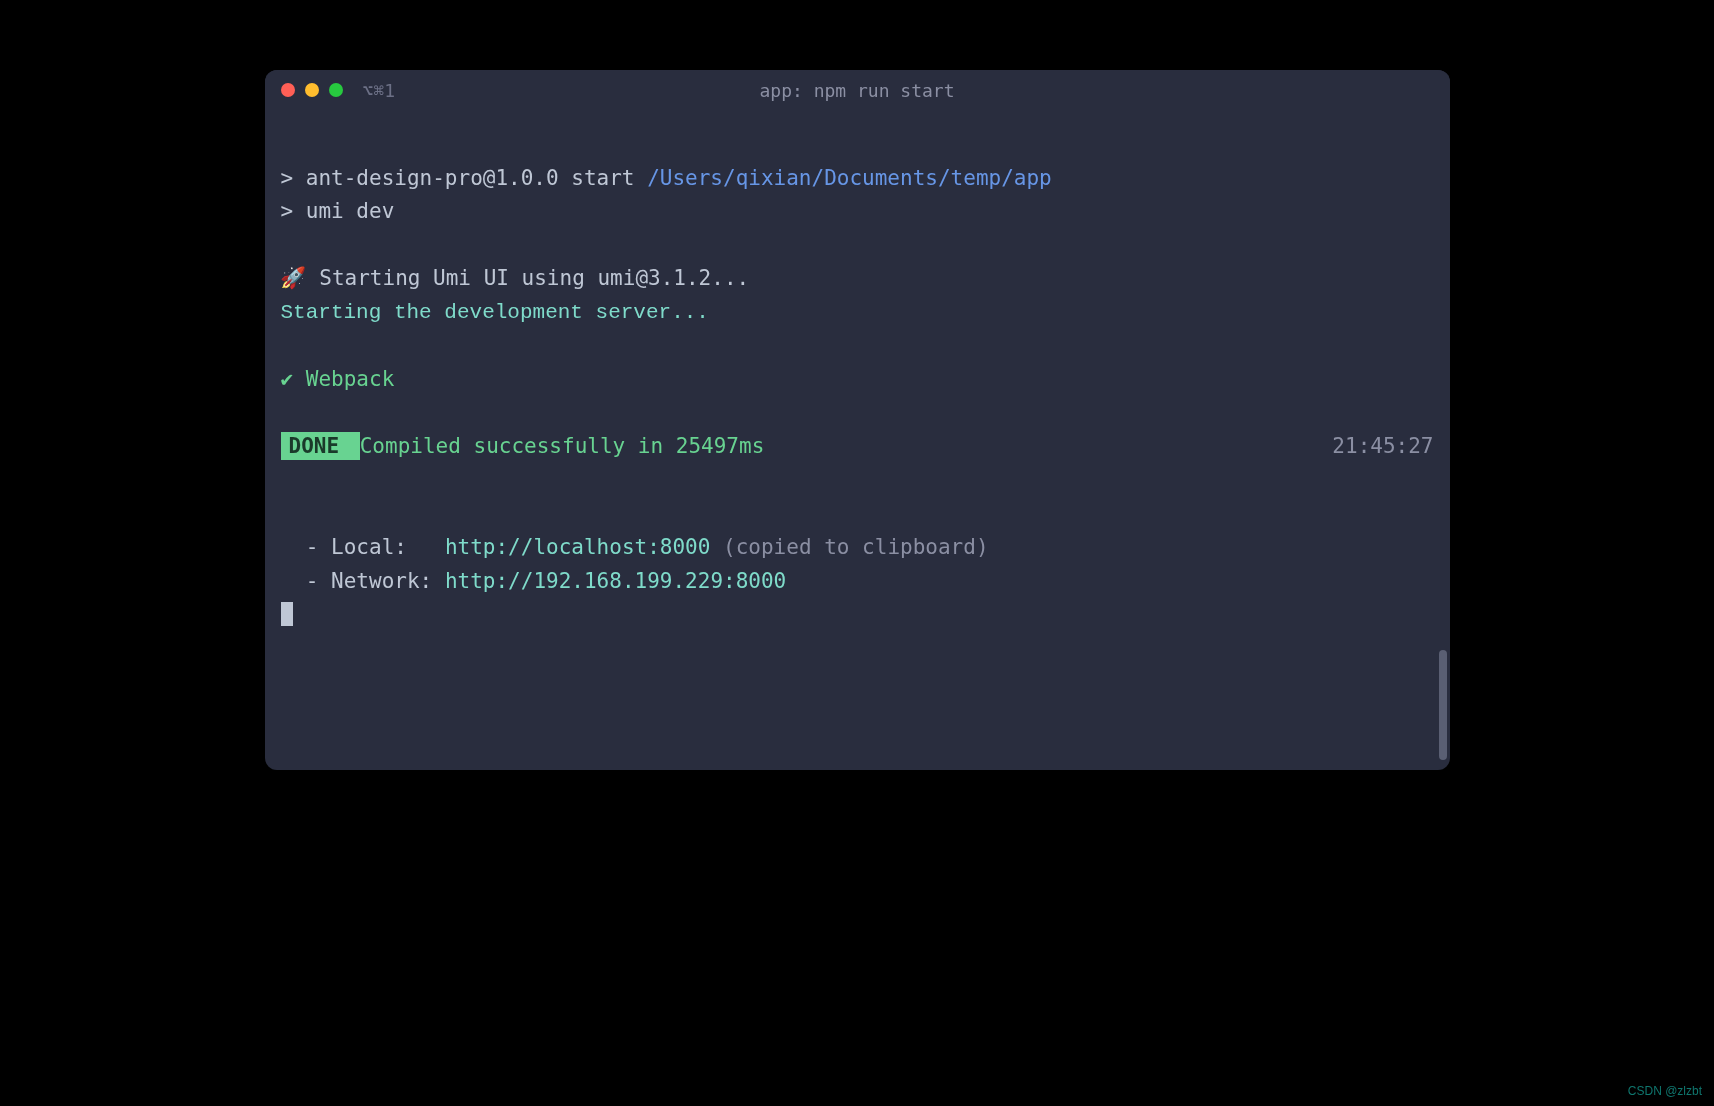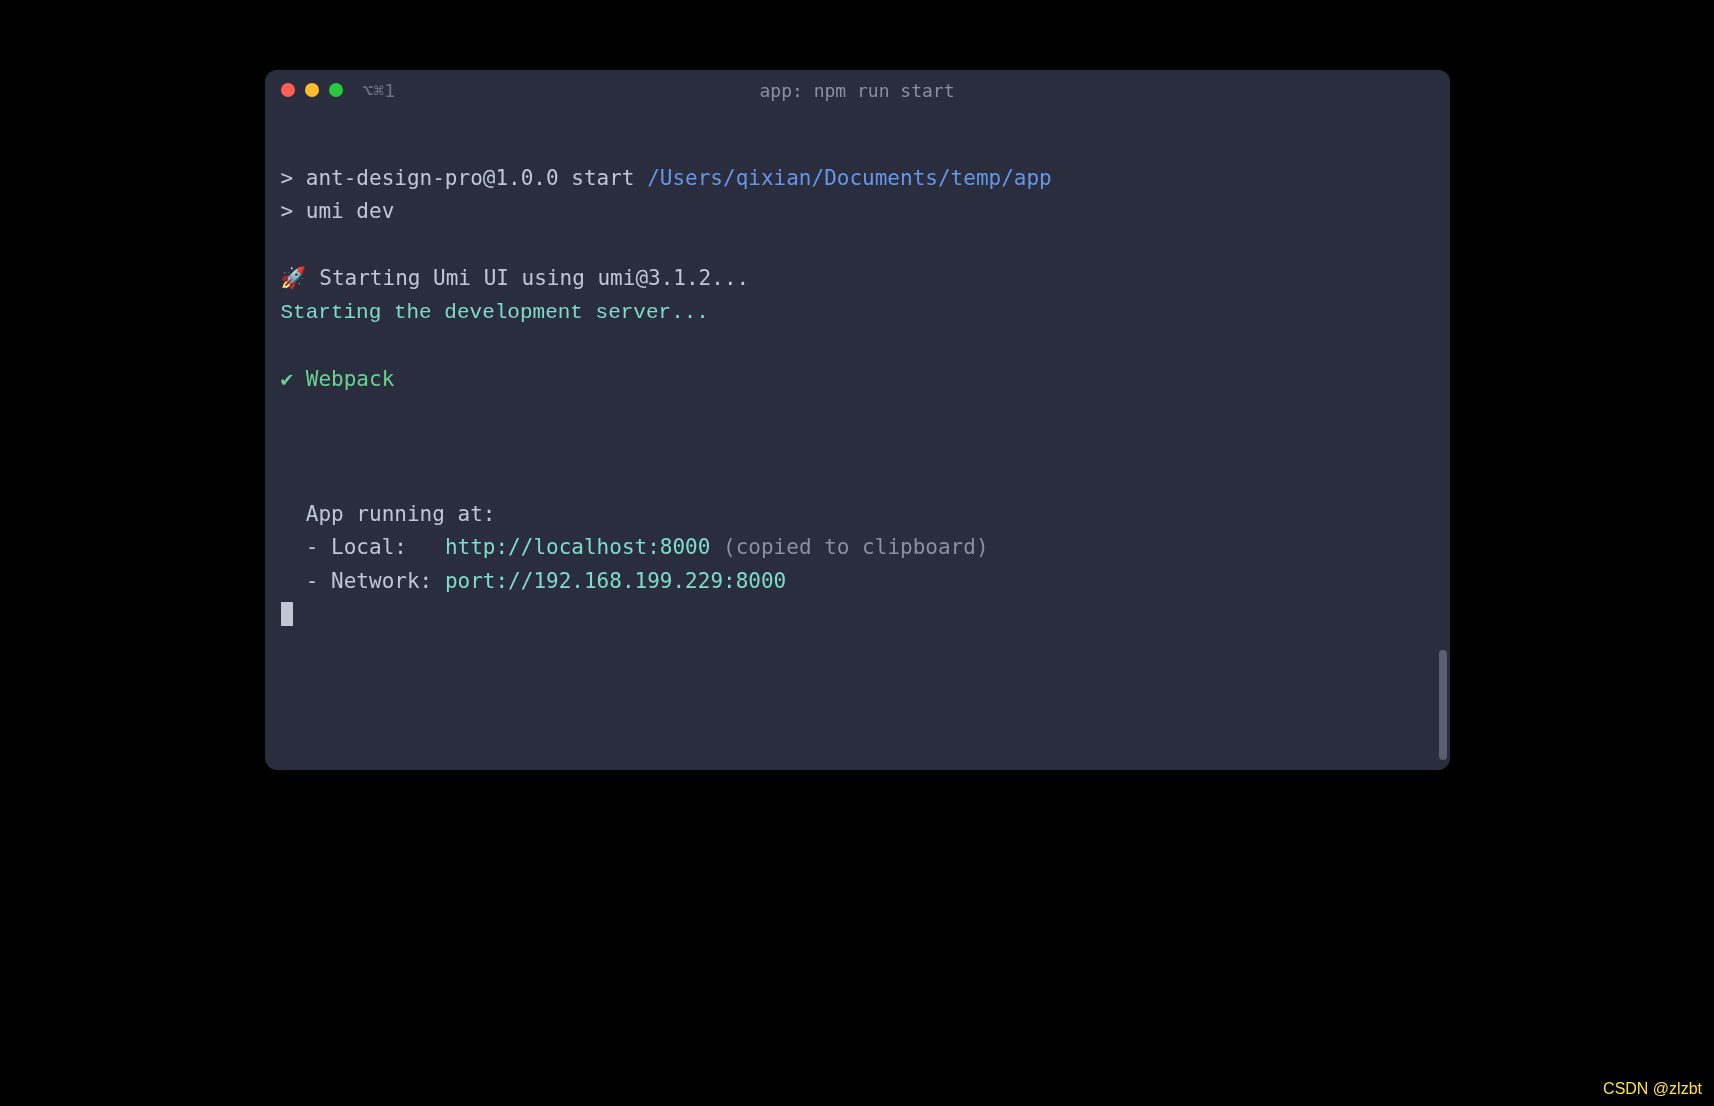--- a/index.html
+++ b/index.html
@@ -143,22 +143,22 @@
       width: 8px;
       height: 110px;
       background: #5a5f73;
       border-radius: 4px;
     }
     
     .watermark {
       position: absolute;
       bottom: 8px;
       right: 12px;
-      color: #fde047;
-      font-size: 16px;
+      color: #0f766e;
+      font-size: 12px;
       font-family: Arial, sans-serif;
       text-align: right;
     }
     
     .spacer {
       height: 1.6em;
     }
   </style>
 </head>
 <body>
@@ -185,26 +185,31 @@
 
     <div class="line"><span>🚀</span><span> Starting Umi UI using umi@3.1.2...</span></div>
     <div class="line cyan-text">Starting the development server...</div>
 
     <div class="spacer"></div>
 
     <div class="line green-text"><span>✔</span><span> Webpack</span></div>
 
     <div class="spacer"></div>
 
-
-    <div class="spacer"></div>
-    <div class="spacer"></div>
-
-    <div class="line">  App running at:</div>
+    <div class="done-line">
+      <span>
+        <span class="done-badge"> DONE </span><span class="green-text">  Compiled successfully in 25497ms</span>
+      </span>
+      <span class="gray-text">21:45:27</span>
+    </div>
+
+    <div class="spacer"></div>
+    <div class="spacer"></div>
+
     <div class="line"><span>  - Local:   </span><span class="url-link">http://localhost:8000</span><span class="gray-text"> (copied to clipboard)</span></div>
-    <div class="line"><span>  - Network: </span><span class="url-link">port://192.168.199.229:8000</span></div>
+    <div class="line"><span>  - Network: </span><span class="url-link">http://192.168.199.229:8000</span></div>
     <div class="line"><span class="cursor-block"></span></div>
 
     <div class="scrollbar"></div>
   </div>
 </div>
 
 <div class="watermark">CSDN @zlzbt</div>
 
 </body></html>

